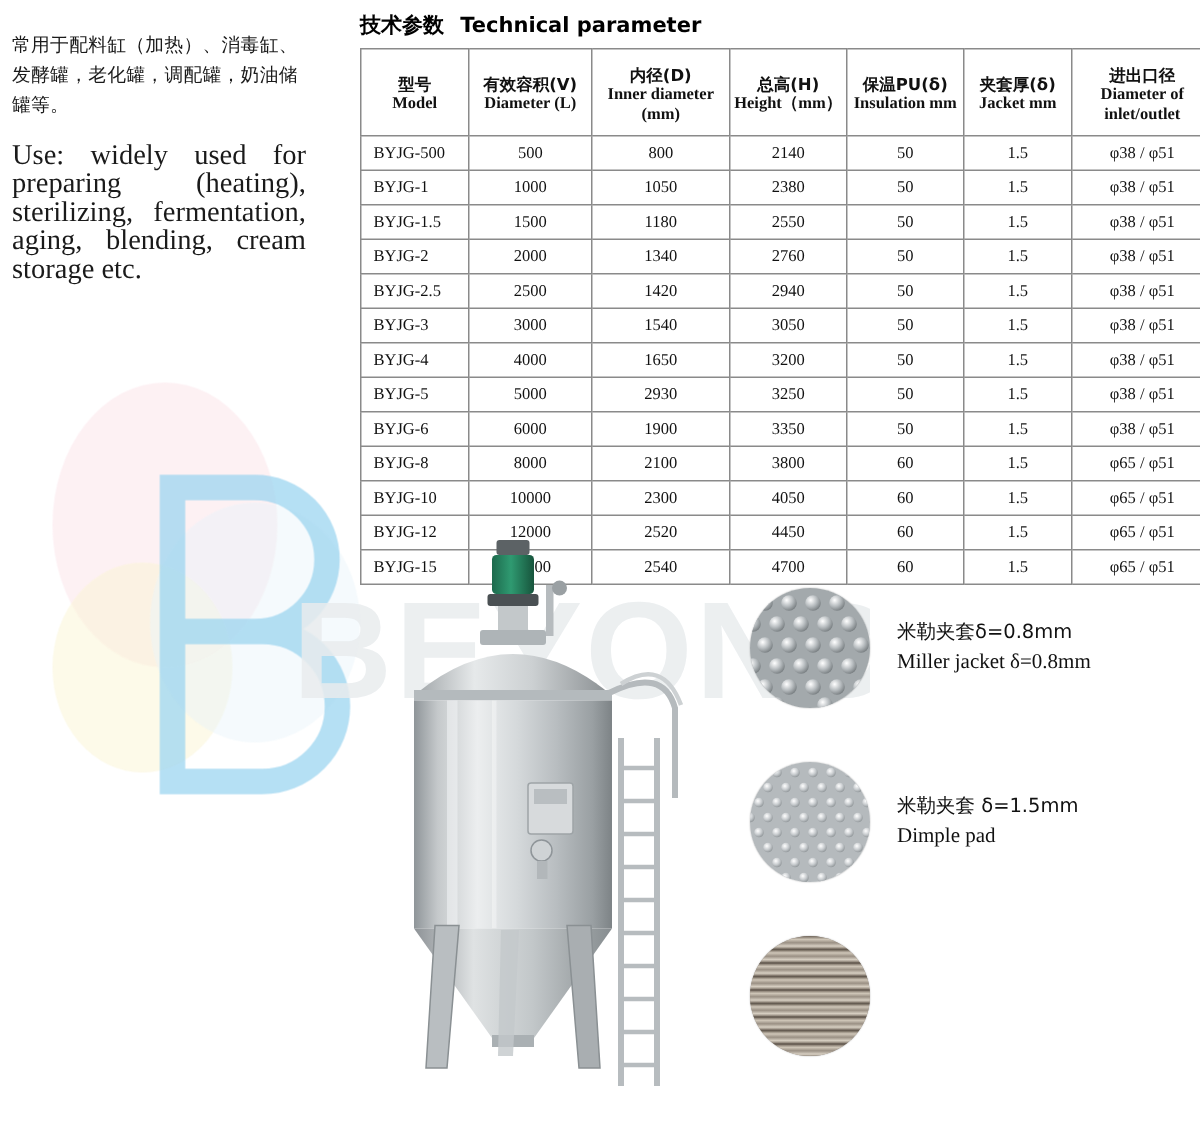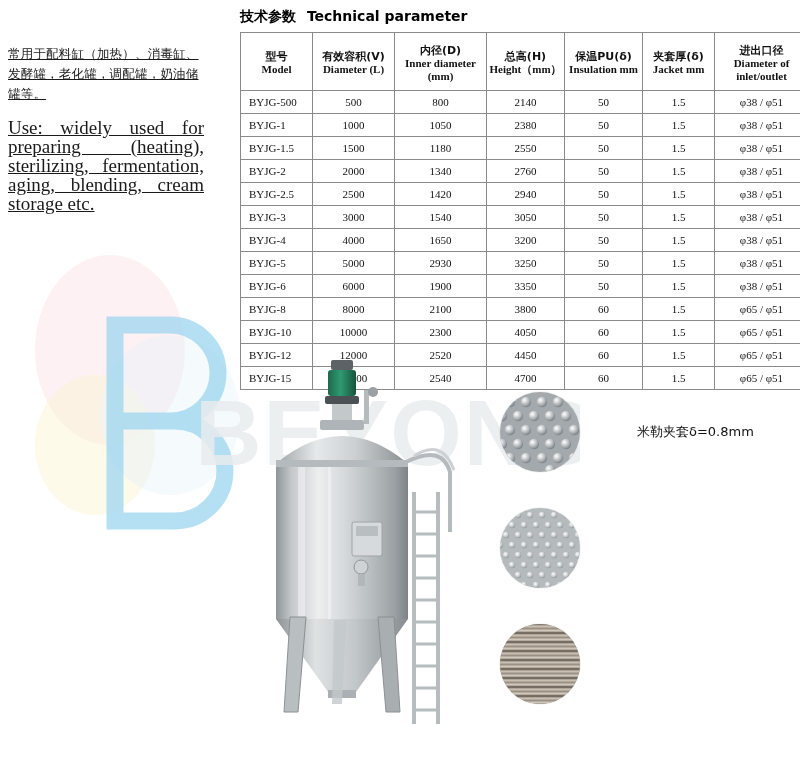--- a/index.html
+++ b/index.html
@@ -25,24 +25,23 @@
     height: 320px;
     pointer-events: none;
     z-index: 0;
     opacity: .55;
   }
 
   
   .left-desc {
     position: absolute;
     left: 8px;
-    top: 44px;
+    top: 20px;
     width: 196px;
     z-index: 2;
-    text-decoration: underline;
   }
   .left-desc .cn {
     font-family: "DejaVu Sans", sans-serif;
     font-size: 12.5px;
     line-height: 20px;
     color: #1a1a1a;
     letter-spacing: .2px;
   }
   .left-desc .en {
     margin-top: 14px;
@@ -133,21 +132,20 @@
     left: 500px;
     top: 392px;
     width: 300px;
     z-index: 2;
   }
   .sample-row {
     display: flex;
     align-items: center;
     margin-bottom: 36px;
     height: 80px;
-    gap: 39px;
   }
   .sample-circle {
     width: 80px;
     height: 80px;
     border-radius: 50%;
     overflow: hidden;
     flex: 0 0 80px;
     position: relative;
     box-shadow: 0 0 1px rgba(0,0,0,.4);
   }
@@ -481,20 +479,21 @@
             <circle cx="42" cy="66" r="5.2"></circle>
             <circle cx="58" cy="66" r="5.2"></circle>
             <circle cx="74" cy="66" r="5.2"></circle>
           <circle cx="18" cy="78" r="5.2"></circle>
             <circle cx="50" cy="78" r="5.2"></circle>
         </g>
       </svg>
     </div>
     <div class="sample-label">
       <span class="cn">米勒夹套δ=0.8mm</span>
+      <span class="en">Miller jacket δ=0.8mm</span>
     </div>
   </div>
 
   <div class="sample-row">
     <div class="sample-circle">
       <svg viewBox="0 0 80 80" width="80" height="80" aria-hidden="true">
         <defs>
           <radialGradient id="dimpB" cx="38%" cy="34%" r="72%">
             <stop offset="0%" stop-color="#ffffff"></stop>
             <stop offset="55%" stop-color="#c6cacd"></stop>
@@ -553,20 +552,24 @@
             <circle cx="66" cy="67" r="3.2"></circle>
             <circle cx="78" cy="67" r="3.2"></circle>
           <circle cx="12" cy="77" r="3.2"></circle>
             <circle cx="24" cy="77" r="3.2"></circle>
             <circle cx="36" cy="77" r="3.2"></circle>
             <circle cx="48" cy="77" r="3.2"></circle>
             <circle cx="60" cy="77" r="3.2"></circle>
         </g>
       </svg>
     </div>
+    <div class="sample-label">
+      <span class="cn">米勒夹套 δ=1.5mm</span>
+      <span class="en">Dimple pad</span>
+    </div>
   </div>
 
   <div class="sample-row">
     <div class="sample-circle">
       <svg viewBox="0 0 80 80" width="80" height="80" aria-hidden="true">
         <defs>
           <linearGradient id="coilG" x1="0" y1="0" x2="0" y2="1">
             <stop offset="0%" stop-color="#6d6257"></stop>
             <stop offset="25%" stop-color="#cfc6b8"></stop>
             <stop offset="50%" stop-color="#9a9084"></stop>

